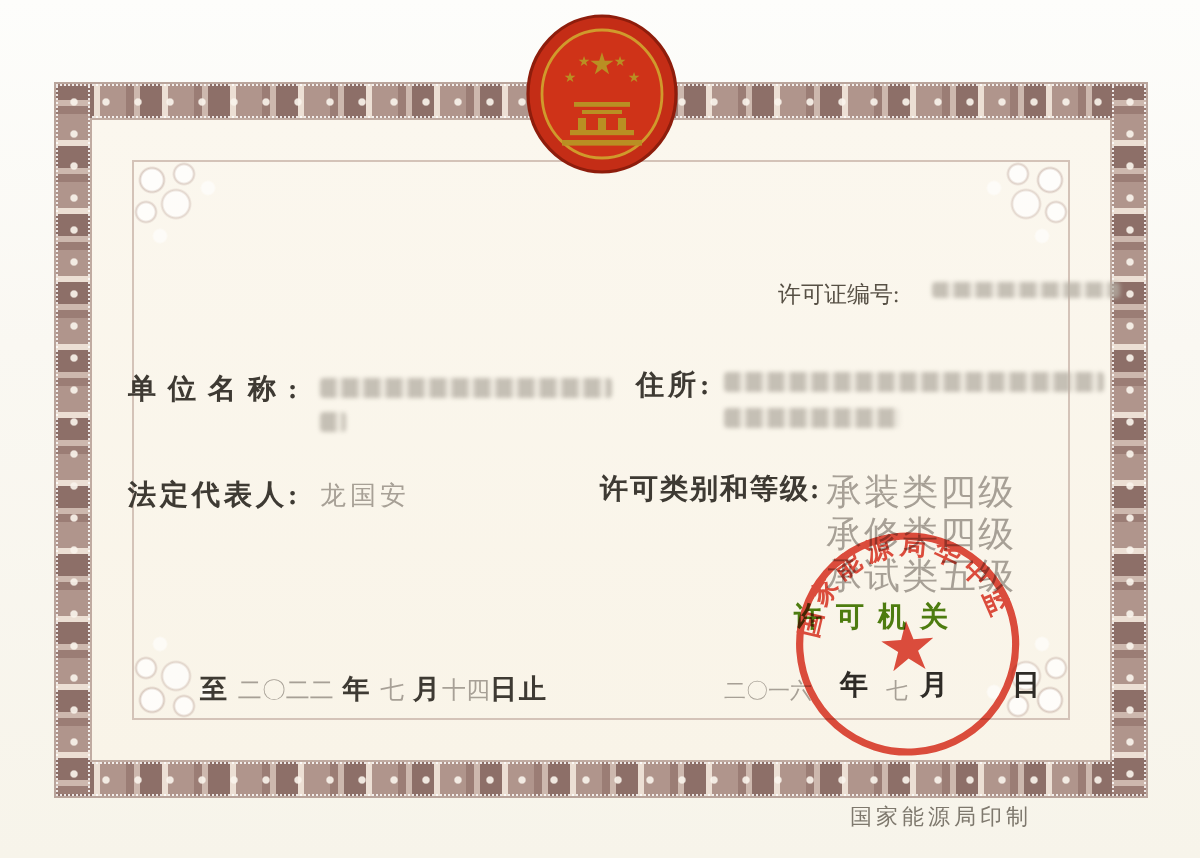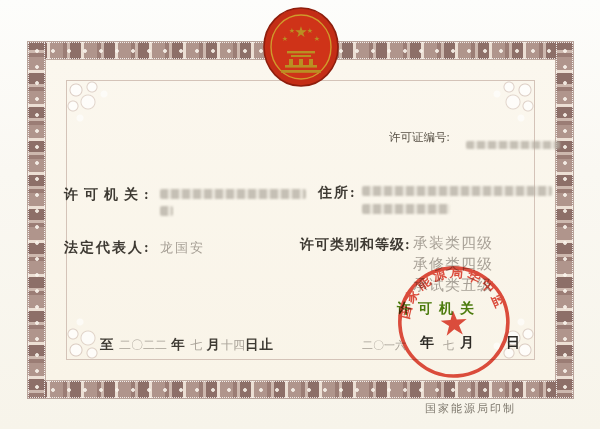--- a/index.html
+++ b/index.html
@@ -41,21 +41,21 @@
   
   .emblem{position:absolute;left:261px;top:7px;z-index:5;}
   
   .title{position:absolute;left:0;right:0;top:94px;text-align:center;
     font-size:29px;font-weight:bold;color:#433c30;letter-spacing:2px;}
   .lbl{position:absolute;color:#3e3a33;font-size:14px;font-weight:bold;}
   .small-lbl{font-size:11.5px;font-weight:normal;color:#575045;}
   .gray{color:#a7a096;}
   .redact{position:absolute;height:10px;border-radius:2px;opacity:.75;filter:blur(1.1px);
     background:repeating-linear-gradient(90deg,#b4aea3 0 8px, rgba(180,174,163,.25) 8px 11px);}
-  .catline{position:absolute;left:413px;color:#a7a096;font-size:15px;letter-spacing:1px;}
+  .catline{position:absolute;left:413px;color:#a7a096;font-size:18px;letter-spacing:1px;}
   .valid{position:absolute;font-size:13.5px;color:#3e3a33;font-weight:bold;letter-spacing:1px;}
   .valid .gv{font-weight:normal;font-size:12px;color:#a7a096;letter-spacing:0;}
   .authority-label{position:absolute;left:397px;top:300px;font-size:14px;color:#4d7c0f;letter-spacing:7px;font-weight:bold;z-index:3;}
   .auth-date{position:absolute;top:334px;font-size:14px;color:#2e2b26;font-weight:bold;z-index:3;}
   .auth-date.gray-part{font-weight:normal;font-size:11px;color:#a7a096;}
   .seal{position:absolute;left:395px;top:263px;z-index:6;mix-blend-mode:multiply;opacity:.9;transform:rotate(-4deg);}
   .printed{position:absolute;top:401px;left:425px;font-size:11px;color:#7e786d;letter-spacing:2px;}
 </style>
 </head>
 <body>
@@ -89,24 +89,24 @@
       <rect x="30" y="48" width="20" height="2" fill="#b98f23"></rect>
       <rect x="28" y="52" width="4" height="6" fill="#b98f23"></rect>
       <rect x="38" y="52" width="4" height="6" fill="#b98f23"></rect>
       <rect x="48" y="52" width="4" height="6" fill="#b98f23"></rect>
       <rect x="24" y="58" width="32" height="2.6" fill="#b98f23"></rect>
       <rect x="20" y="63" width="40" height="2.8" fill="#b98f23"></rect>
     </svg>
   </div>
 
 
-  <div class="lbl small-lbl" style="left:389px;top:130px;">许可证编号:</div>
+  <div class="lbl small-lbl" style="left:389px;top:140px;">许可证编号:</div>
   <div class="redact" style="left:466px;top:141px;width:94px;height:8px;"></div>
 
-  <div class="lbl" style="left:64px;top:186px;letter-spacing:6px;">许可机关:</div>
+  <div class="lbl" style="left:64px;top:186px;letter-spacing:6px;">单位名称:</div>
   <div class="redact" style="left:160px;top:189px;width:146px;"></div>
   <div class="redact" style="left:160px;top:206px;width:13px;"></div>
 
   <div class="lbl" style="left:318px;top:184px;letter-spacing:2px;">住所:</div>
   <div class="redact" style="left:362px;top:186px;width:190px;"></div>
   <div class="redact" style="left:362px;top:204px;width:88px;"></div>
 
   <div class="lbl" style="left:64px;top:239px;letter-spacing:2px;">法定代表人:</div>
   <div class="lbl gray" style="left:160px;top:239px;font-weight:normal;font-size:13px;letter-spacing:2px;">龙国安</div>
 

